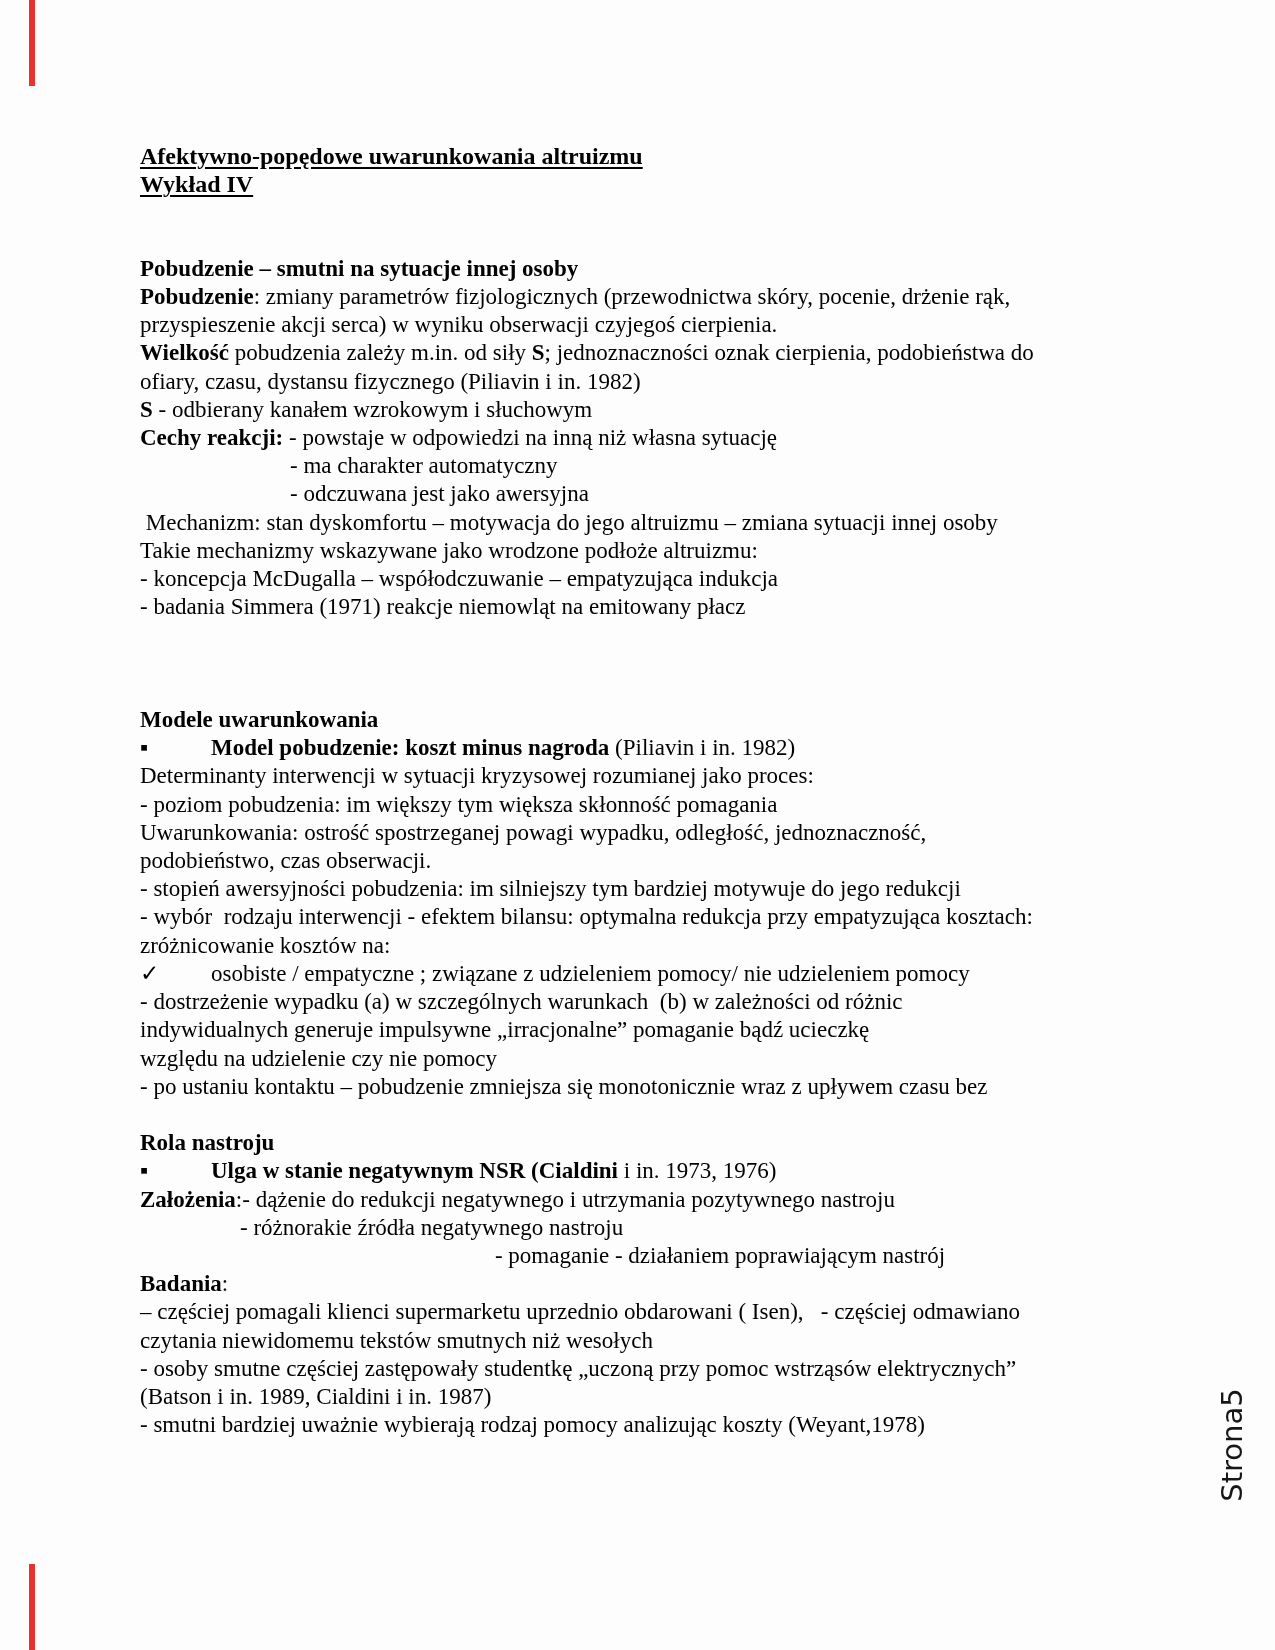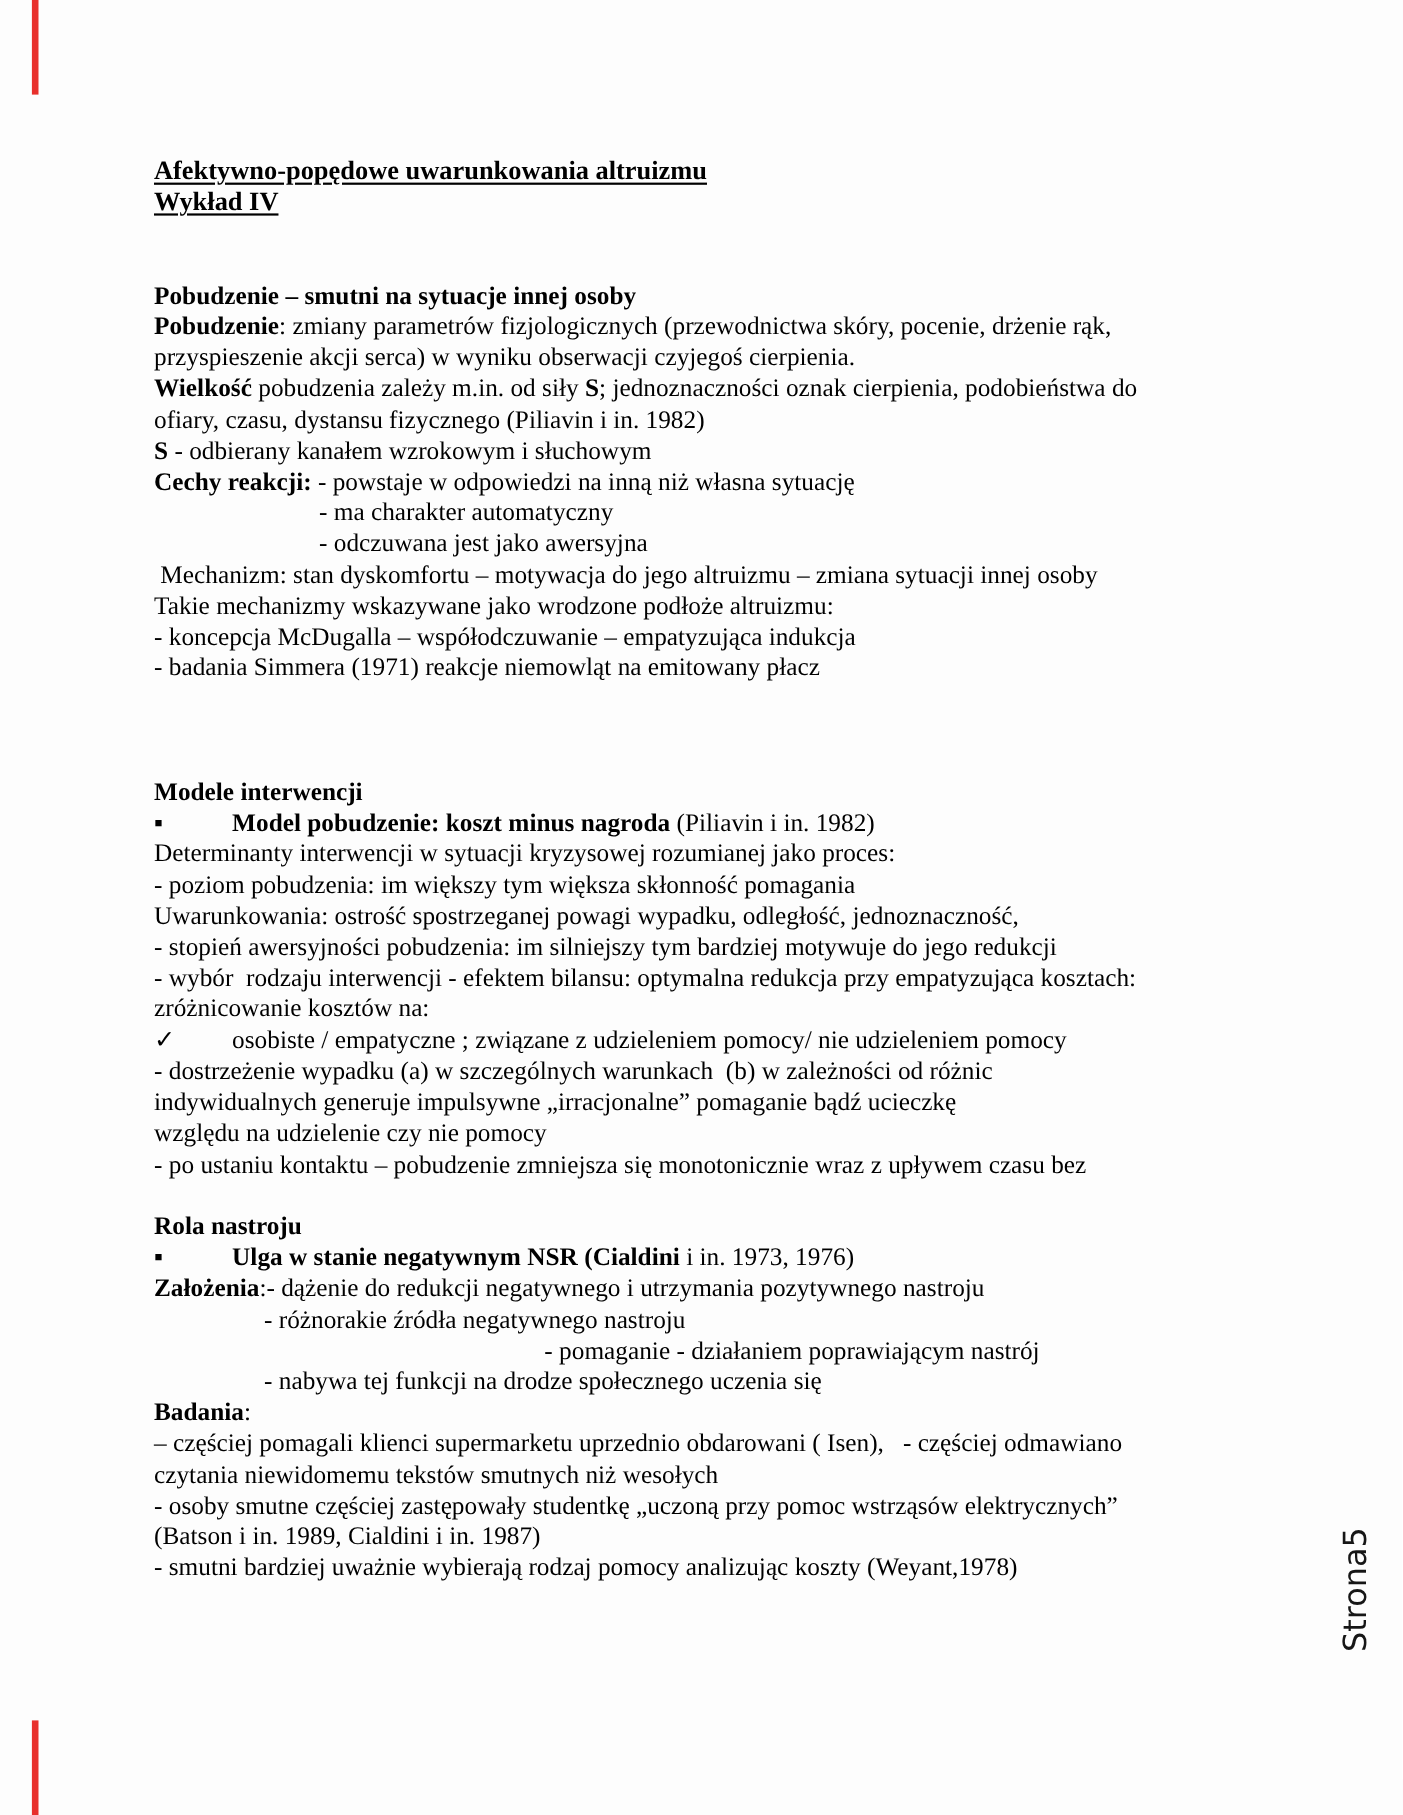--- a/index.html
+++ b/index.html
@@ -70,40 +70,40 @@
       <div class="line"><span class="b">Cechy reakcji:</span><span> - powstaje w odpowiedzi na inną niż własna sytuację</span></div>
       <div class="line" style="padding-left: 150px;"><span>- ma charakter automatyczny</span></div>
       <div class="line" style="padding-left: 150px;"><span>- odczuwana jest jako awersyjna</span></div>
       <div class="line"><span> Mechanizm: stan dyskomfortu – motywacja do jego altruizmu – zmiana sytuacji innej osoby</span></div>
       <div class="line"><span>Takie mechanizmy wskazywane jako wrodzone podłoże altruizmu:</span></div>
       <div class="line"><span>- koncepcja McDugalla – współodczuwanie – empatyzująca indukcja</span></div>
       <div class="line"><span>- badania Simmera (1971) reakcje niemowląt na emitowany płacz</span></div>
       <div class="line">&nbsp;</div>
       <div class="line">&nbsp;</div>
       <div class="line">&nbsp;</div>
-      <div class="line"><span class="b">Modele interwencji</span></div>
+      <div class="line"><span class="b">Modele uwarunkowania</span></div>
       <div class="line"><span class="marker">▪</span><span class="b">Model pobudzenie: koszt minus nagroda</span><span> (Piliavin i in. 1982)</span></div>
       <div class="line"><span>Determinanty interwencji w sytuacji kryzysowej rozumianej jako proces:</span></div>
       <div class="line"><span>- poziom pobudzenia: im większy tym większa skłonność pomagania</span></div>
       <div class="line"><span>Uwarunkowania: ostrość spostrzeganej powagi wypadku, odległość, jednoznaczność,</span></div>
+      <div class="line"><span>podobieństwo, czas obserwacji.</span></div>
       <div class="line"><span>- stopień awersyjności pobudzenia: im silniejszy tym bardziej motywuje do jego redukcji</span></div>
       <div class="line"><span>- wybór  rodzaju interwencji - efektem bilansu: optymalna redukcja przy empatyzująca kosztach:</span></div>
       <div class="line"><span>zróżnicowanie kosztów na:</span></div>
       <div class="line"><span class="marker">✓</span><span>osobiste / empatyczne ; związane z udzieleniem pomocy/ nie udzieleniem pomocy</span></div>
       <div class="line"><span>- dostrzeżenie wypadku (a) w szczególnych warunkach  (b) w zależności od różnic</span></div>
       <div class="line"><span>indywidualnych generuje impulsywne „irracjonalne” pomaganie bądź ucieczkę</span></div>
       <div class="line"><span>względu na udzielenie czy nie pomocy</span></div>
       <div class="line"><span>- po ustaniu kontaktu – pobudzenie zmniejsza się monotonicznie wraz z upływem czasu bez</span></div>
       <div class="line">&nbsp;</div>
       <div class="line"><span class="b">Rola nastroju</span></div>
       <div class="line"><span class="marker">▪</span><span class="b">Ulga w stanie negatywnym NSR (Cialdini</span><span> i in. 1973, 1976)</span></div>
       <div class="line"><span class="b">Założenia</span><span>:- dążenie do redukcji negatywnego i utrzymania pozytywnego nastroju</span></div>
       <div class="line" style="padding-left: 100px;"><span>- różnorakie źródła negatywnego nastroju</span></div>
       <div class="line" style="padding-left: 100px; text-align: center;"><span>- pomaganie - działaniem poprawiającym nastrój</span></div>
-      <div class="line" style="padding-left: 100px;"><span>- nabywa tej funkcji na drodze społecznego uczenia się</span></div>
       <div class="line"><span class="b">Badania</span><span>:</span></div>
       <div class="line"><span>– częściej pomagali klienci supermarketu uprzednio obdarowani ( Isen),   - częściej odmawiano</span></div>
       <div class="line"><span>czytania niewidomemu tekstów smutnych niż wesołych</span></div>
       <div class="line"><span>- osoby smutne częściej zastępowały studentkę „uczoną przy pomoc wstrząsów elektrycznych”</span></div>
       <div class="line"><span>(Batson i in. 1989, Cialdini i in. 1987)</span></div>
       <div class="line"><span>- smutni bardziej uważnie wybierają rodzaj pomocy analizując koszty (Weyant,1978)</span></div>
     </div>
 
   <div class="side-label">Strona5</div>
 </div>

